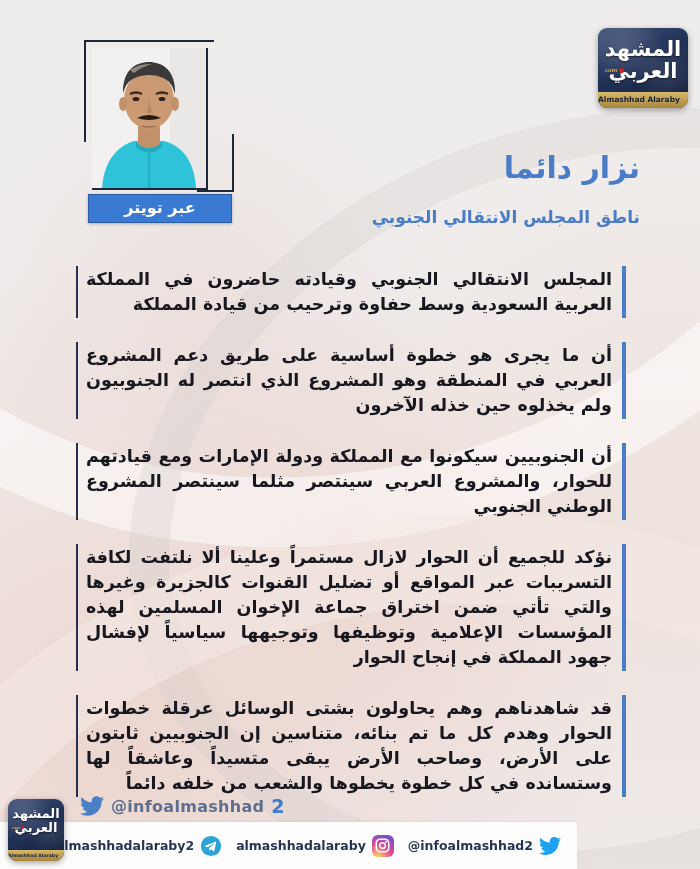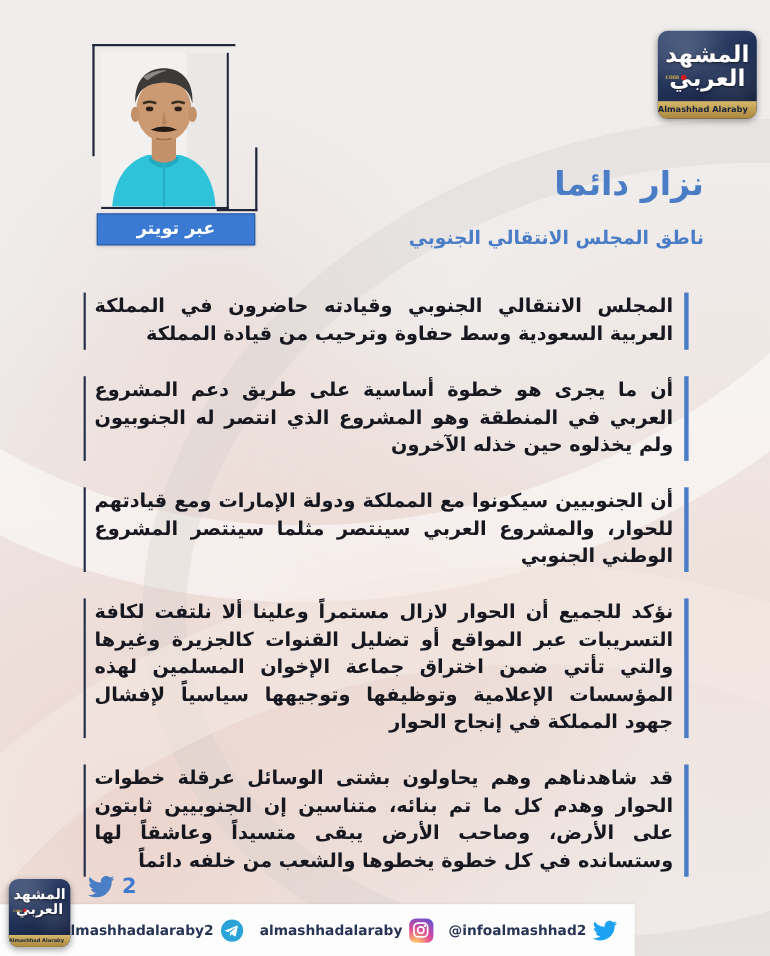--- a/index.html
+++ b/index.html
@@ -146,20 +146,21 @@
   <div class="quote">أن ما يجرى هو خطوة أساسية على طريق دعم المشروع العربي في المنطقة وهو المشروع الذي انتصر له الجنوبيون ولم يخذلوه حين خذله الآخرون</div>
   <div class="quote">أن الجنوبيين سيكونوا مع المملكة ودولة الإمارات ومع قيادتهم للحوار، والمشروع العربي سينتصر مثلما سينتصر المشروع الوطني الجنوبي</div>
   <div class="quote">نؤكد للجميع أن الحوار لازال مستمراً وعلينا ألا نلتفت لكافة التسريبات عبر المواقع أو تضليل القنوات كالجزيرة وغيرها والتي تأتي ضمن اختراق جماعة الإخوان المسلمين لهذه المؤسسات الإعلامية وتوظيفها وتوجيهها سياسياً لإفشال جهود المملكة في إنجاح الحوار</div>
   <div class="quote">قد شاهدناهم وهم يحاولون بشتى الوسائل عرقلة خطوات الحوار وهدم كل ما تم بنائه، متناسين إن الجنوبيين ثابتون على الأرض، وصاحب الأرض يبقى متسيداً وعاشقاً لها وستسانده في كل خطوة يخطوها والشعب من خلفه دائماً</div>
 </div>
 
 <div class="handle-line">
   <svg class="ic" viewBox="0 0 24 24">
     <path fill="#4a7ec5" d="M23.95 4.57c-.88.39-1.83.65-2.82.77 1.01-.61 1.79-1.57 2.16-2.72-.95.56-2 .96-3.13 1.18C19.27 2.85 18 2.25 16.58 2.25c-2.72 0-4.92 2.2-4.92 4.92 0 .39.04.76.13 1.12-4.09-.19-7.72-2.16-10.14-5.13-.43.72-.67 1.56-.67 2.48 0 1.71.87 3.21 2.19 4.09-.8-.03-1.57-.25-2.23-.61v.06c0 2.38 1.69 4.37 3.95 4.83-.41.11-.85.17-1.3.17-.31 0-.61-.03-.91-.09.63 1.95 2.44 3.38 4.6 3.42-1.68 1.32-3.81 2.1-6.1 2.1-.39 0-.78-.02-1.17-.07 2.19 1.39 4.77 2.21 7.56 2.21 9.05 0 14-7.5 14-13.99 0-.21 0-.42-.02-.63.96-.69 1.8-1.56 2.46-2.55z"></path>
   </svg>
+  <span class="txt">@infoalmashhad</span>
     <span class="sfx">2</span>
 </div>
 
 <div class="footer">
   <span class="fh">@almashhadalaraby2</span>
   <svg class="ic" viewBox="0 0 24 24">
     <circle cx="12" cy="12" r="11" fill="#2ba3d8"></circle>
     <path fill="#fff" d="M5.6 11.7l11-4.4c.62-.25 1.16.13.93 1.02l-1.87 8.8c-.14.64-.53.8-1.07.5l-2.86-2.11-1.38 1.33c-.15.15-.28.28-.57.28l.2-2.92 5.3-4.79c.23-.2-.05-.32-.36-.12l-6.56 4.13-2.83-.89c-.61-.19-.62-.61.07-.89z"></path>
   </svg>
   <span class="fh">almashhadalaraby</span>

